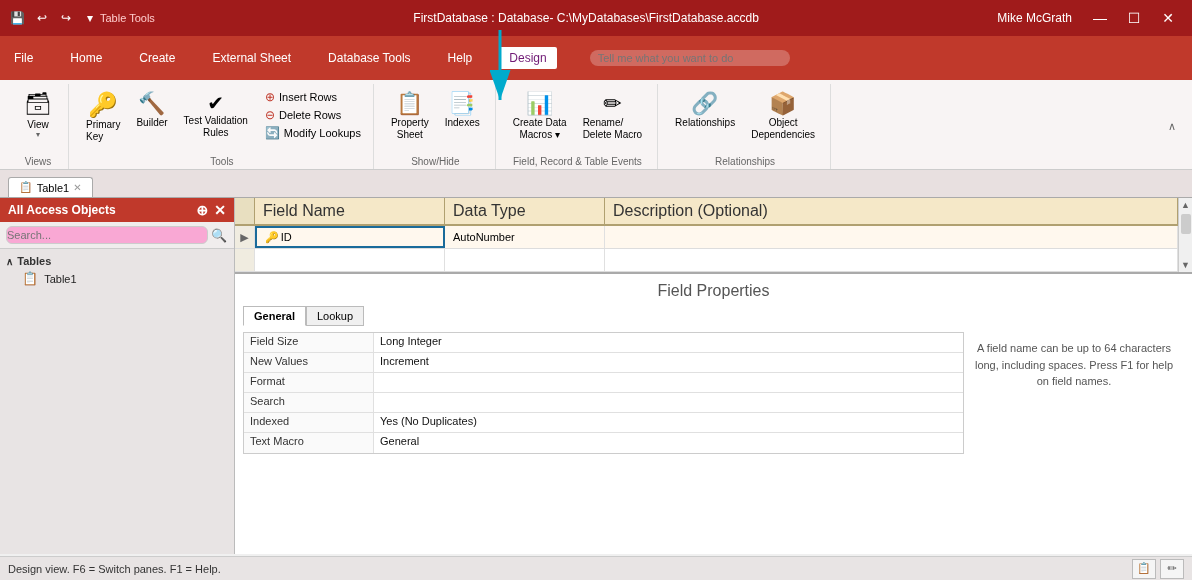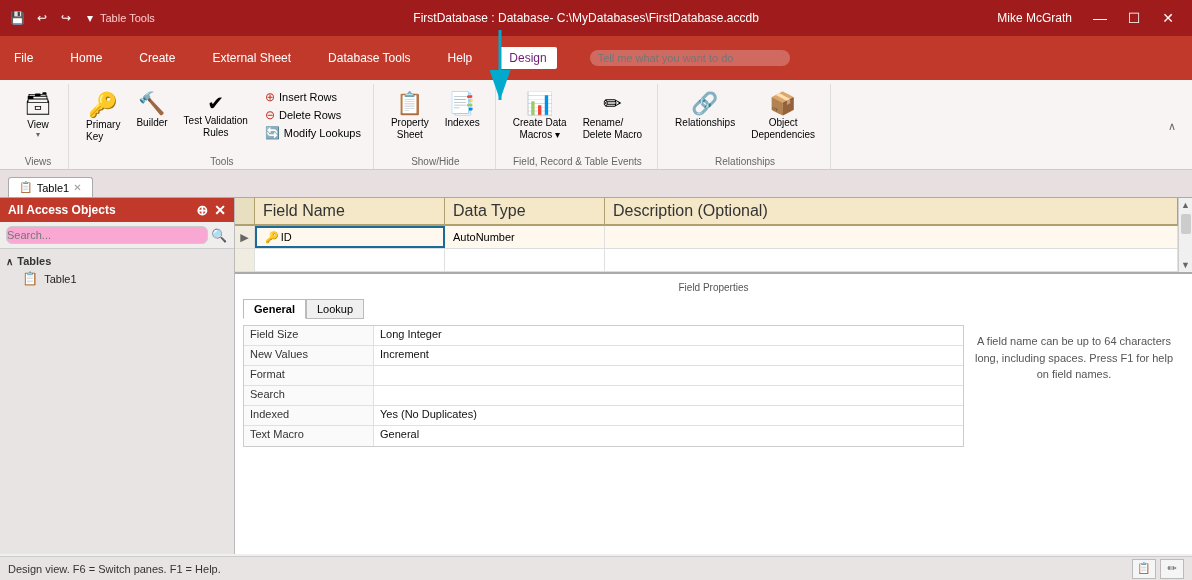--- a/index.html
+++ b/index.html
@@ -284,21 +284,21 @@
     
     #field-properties {
       background: white;
       border-top: 2px solid #aaa;
       flex: 1;
       padding: 8px;
       overflow: auto;
     }
     #field-properties-header {
       text-align: center;
-      font-size: 10px;
+      font-size: 16px;
       color: #555;
       margin-bottom: 6px;
     }
     .fp-tabs {
       display: flex;
       gap: 0;
       margin-bottom: 6px;
     }
     .fp-tab {
       padding: 3px 10px;

